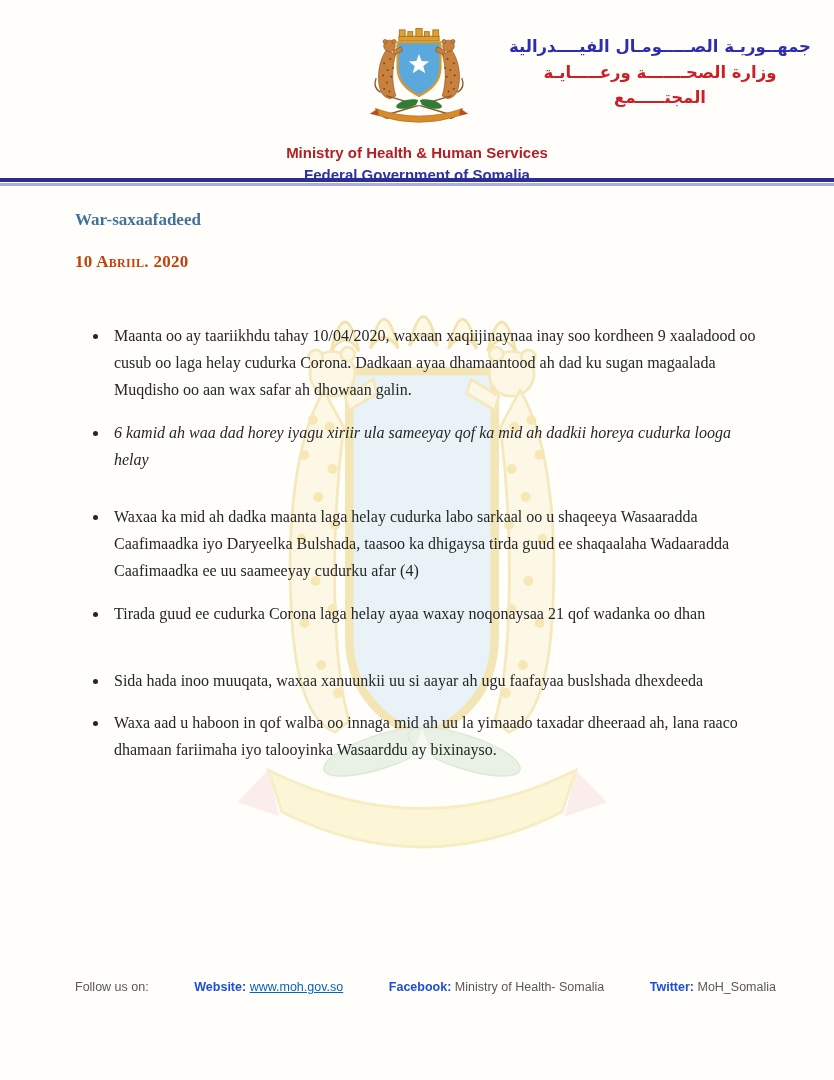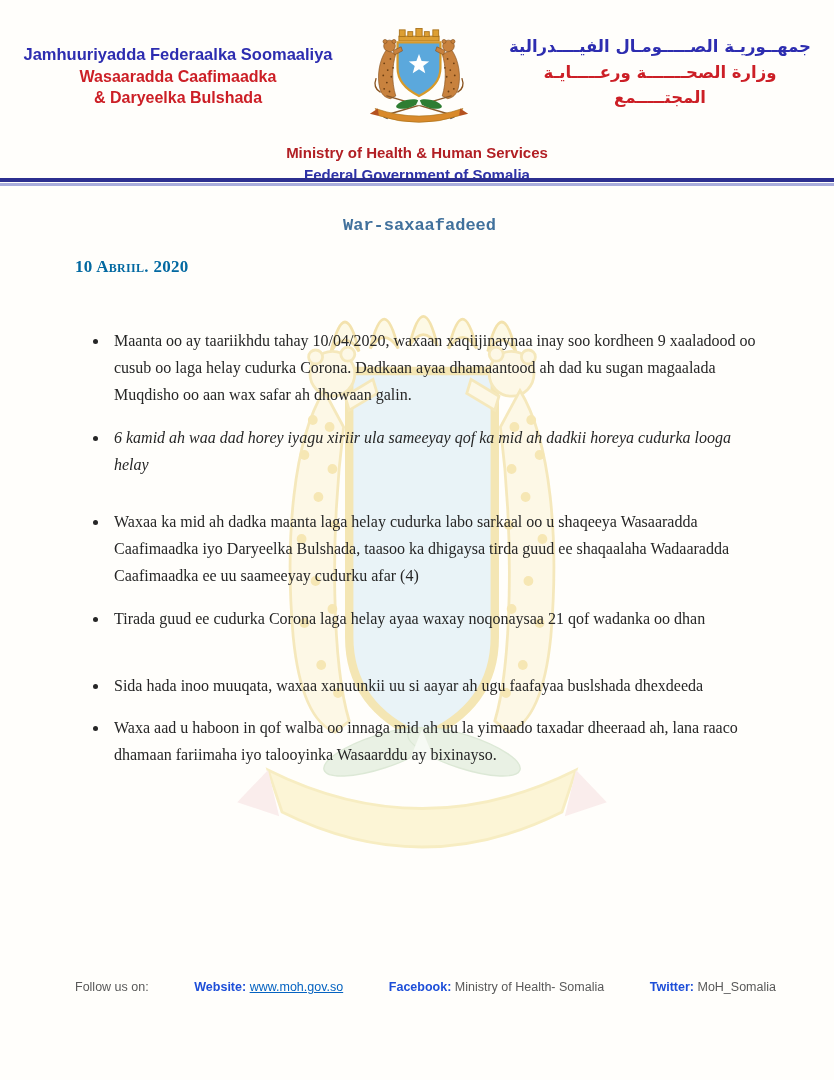--- a/index.html
+++ b/index.html
@@ -81,30 +81,28 @@
   .divider .bar-light { height: 3px; background: #a9addc; margin-top: 1px; }
 
   
   .content {
     position: absolute;
     left: 75px;
     right: 70px;
     top: 186px;
   }
   .doc-title {
-    margin-top: 30px;
-    text-align: center;
+    margin-top: 24px;
     color: #41719c;
     font-size: 17px;
     font-weight: bold;
-    font-family: Liberation Mono, monospace;
   }
   .doc-date {
     margin-top: 22px;
-    color: #0369a1;
+    color: #c2410c;
     font-size: 17px;
     font-weight: bold;
     font-variant: small-caps;
     letter-spacing: 0.3px;
   }
   ul.bullets {
     margin-top: 50px;
     padding-left: 34px;
     list-style: disc;
   }
@@ -187,25 +185,20 @@
     </g>
     <use href="#wleo" transform="translate(300 0) scale(-1 1)"></use>
     <ellipse cx="120" cy="332" rx="42" ry="12" fill="#dcead6" stroke="#c8dcc0" transform="rotate(-18 120 332)"></ellipse>
     <ellipse cx="180" cy="332" rx="42" ry="12" fill="#dcead6" stroke="#c8dcc0" transform="rotate(18 180 332)"></ellipse>
     <polygon points="150,316 141,338 159,338" fill="#f2f8f0"></polygon>
     <path d="M40 345 Q150 400 260 345 L250 375 Q150 425 50 375 Z" fill="#fbf0c0" stroke="#f3e3a0" stroke-width="2"></path>
     <path d="M40 345 L18 368 L48 378 Z" fill="#f8e3e3"></path>
     <path d="M260 345 L282 368 L252 378 Z" fill="#f8e3e3"></path>
   </svg>
 
-  <div class="hdr-left">
-    <div class="l1">Jamhuuriyadda Federaalka Soomaaliya</div>
-    <div class="l2">Wasaaradda Caafimaadka</div>
-    <div class="l2">&amp; Daryeelka Bulshada</div>
-  </div>
 
   <div class="emblem">
     <svg viewBox="0 0 300 240" width="134" height="108" xmlns="http://www.w3.org/2000/svg">
       <g fill="#dd9f33" stroke="#a9731c" stroke-width="2">
         <rect x="105" y="24" width="90" height="11"></rect>
         <rect x="106" y="10" width="13" height="15"></rect>
         <rect x="125" y="14" width="11" height="11"></rect>
         <rect x="143" y="7" width="14" height="18"></rect>
         <rect x="162" y="14" width="11" height="11"></rect>
         <rect x="181" y="10" width="13" height="15"></rect>

